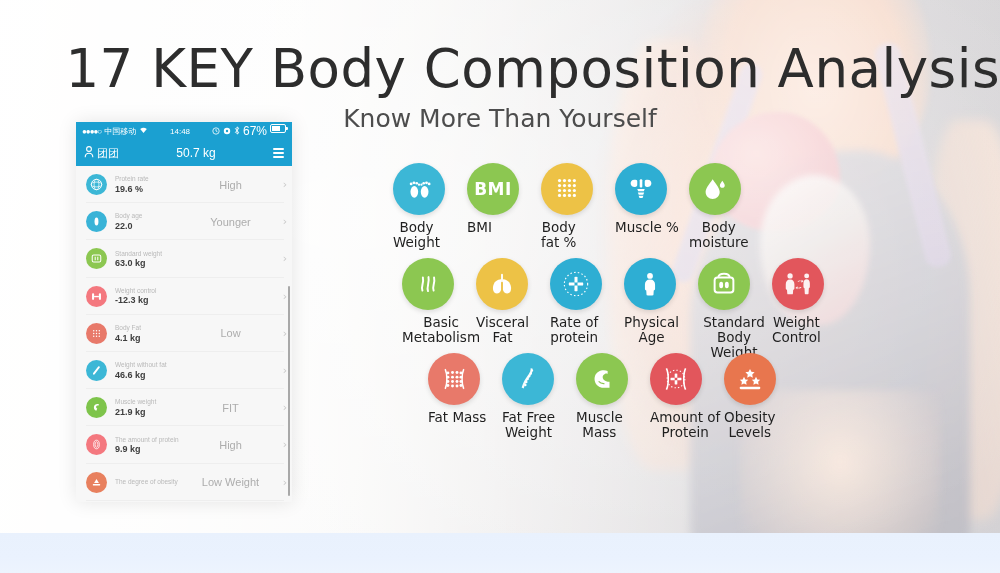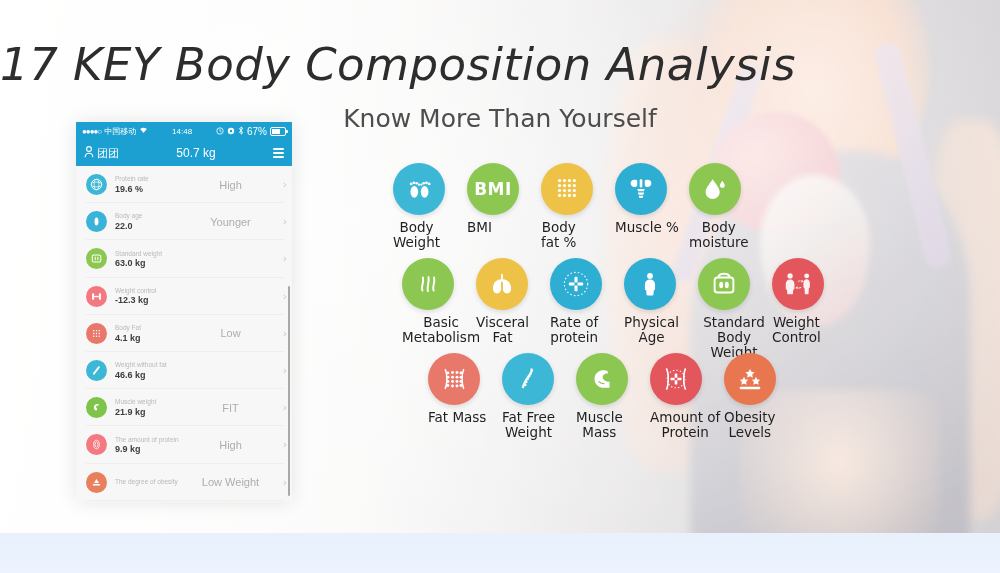--- a/index.html
+++ b/index.html
@@ -84,45 +84,44 @@
     position:absolute;inset:0;
     background:radial-gradient(ellipse 120% 110% at 35% 40%,rgba(255,255,255,.55) 0%,rgba(255,255,255,0) 70%);
   }
   .bottom-band{
     position:absolute;left:0;top:533px;width:1000px;height:40px;
     background:linear-gradient(180deg,#e9f1fd 0%,#eaf2fe 60%,#edf4fe 100%);
   }
 
   
   .title{
-    position:absolute;left:0;top:38px;width:1000px;text-align:left;
-    font-size:45px;letter-spacing:.5px;color:#2d2d2d;font-weight:400;
+    position:absolute;left:0;top:38px;width:1000px;text-align:right;
+    font-size:53px;letter-spacing:.5px;color:#2d2d2d;font-weight:400;
     font-family:"DejaVu Sans", sans-serif;
-    font-style:italic;
   }
   .subtitle{
     position:absolute;left:0;top:104px;width:1000px;text-align:center;
     font-size:25px;color:#4d4d4d;font-weight:400;
     font-family:"DejaVu Sans", sans-serif;
   }
 
   
   .phone{
     position:absolute;left:76px;top:122px;width:216px;height:380px;
     background:#f7f7f7;overflow:hidden;
     box-shadow:0 0 18px rgba(0,0,0,.10);
   }
   .statusbar{
     height:18px;background:#1ba0d1;color:#fff;
     display:flex;align-items:center;font-size:8px;padding:0 6px;
   }
   .sb-left{display:flex;align-items:center;gap:3px;}
   .dots{letter-spacing:-1px;font-size:8px;}
   .sb-center{flex:1;text-align:center;font-size:8px;}
-  .sb-right{display:flex;align-items:center;gap:3px;font-size:10px;}
+  .sb-right{display:flex;gap:3px;font-size:12px;}
   .batt{
     width:14px;height:7px;border:1px solid #fff;border-radius:2px;position:relative;
     display:inline-block;
   }
   .batt:after{content:"";position:absolute;right:-3px;top:2px;width:2px;height:3px;background:#fff;border-radius:0 1px 1px 0;}
   .batt i{position:absolute;left:1px;top:1px;bottom:1px;width:8px;background:#fff;display:block;}
   .navbar{
     height:26px;background:#1ba0d1;color:#fff;display:flex;align-items:center;
     padding:0 8px;font-size:11px;
   }

